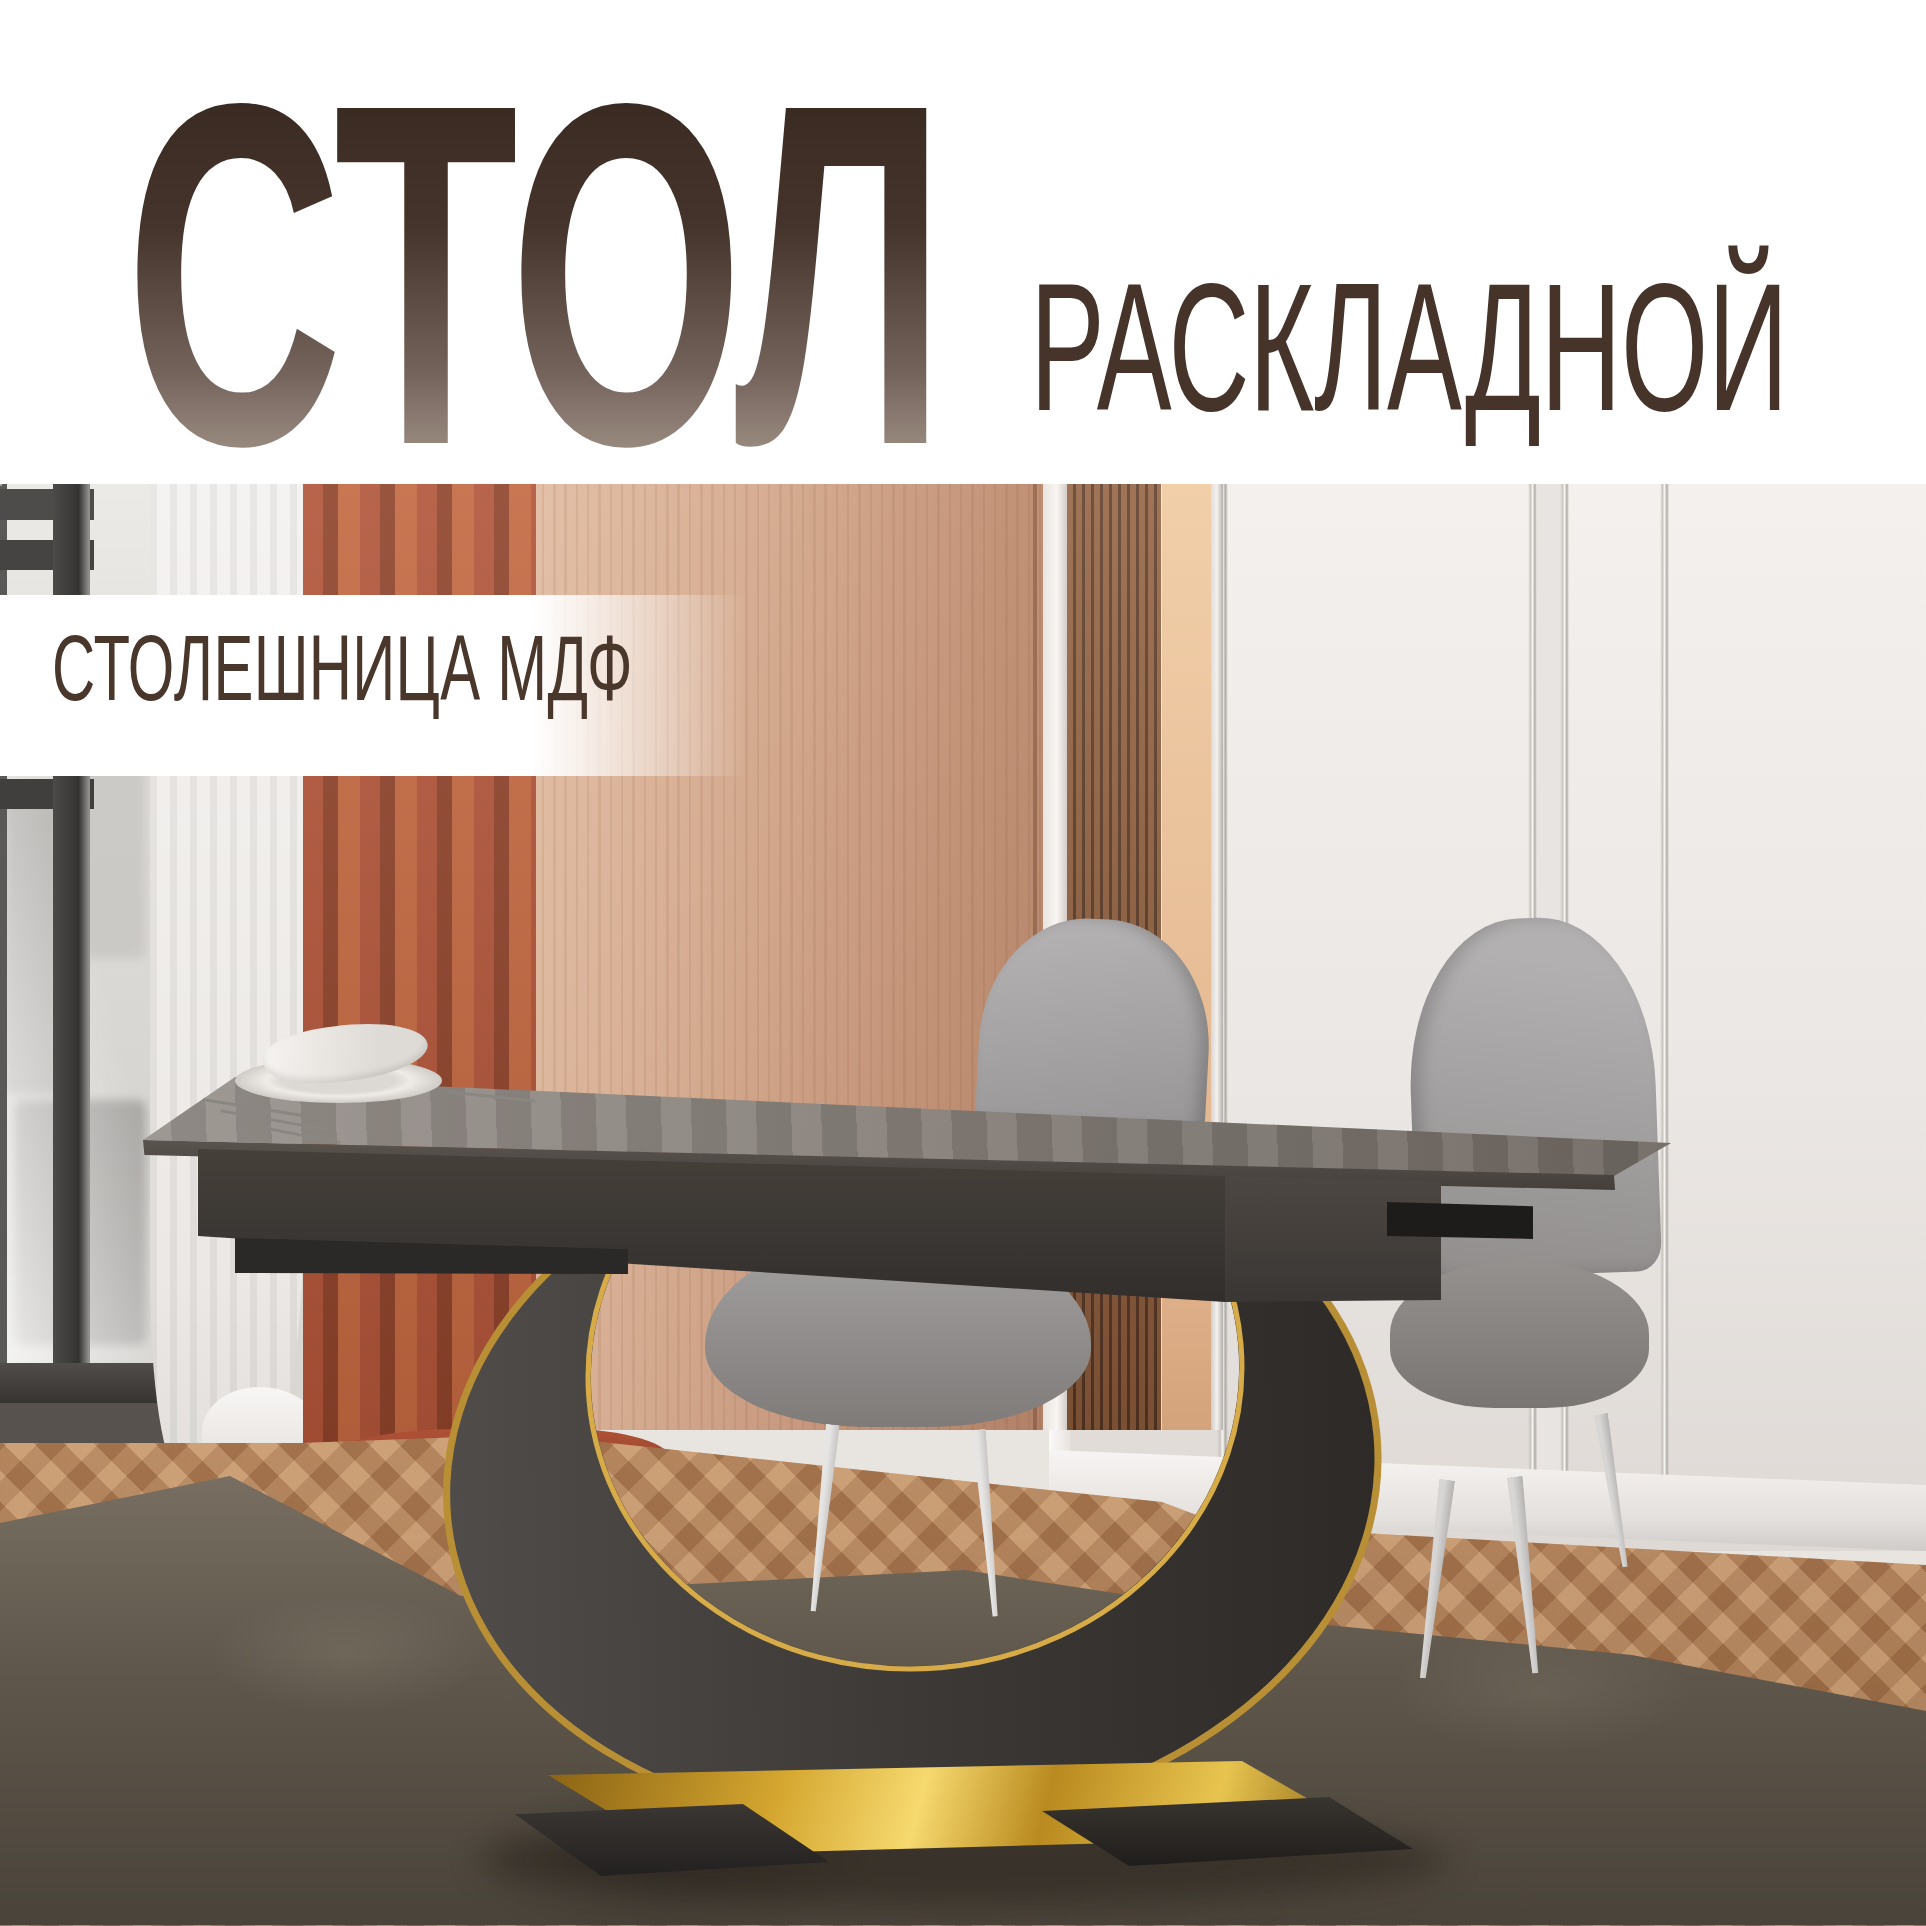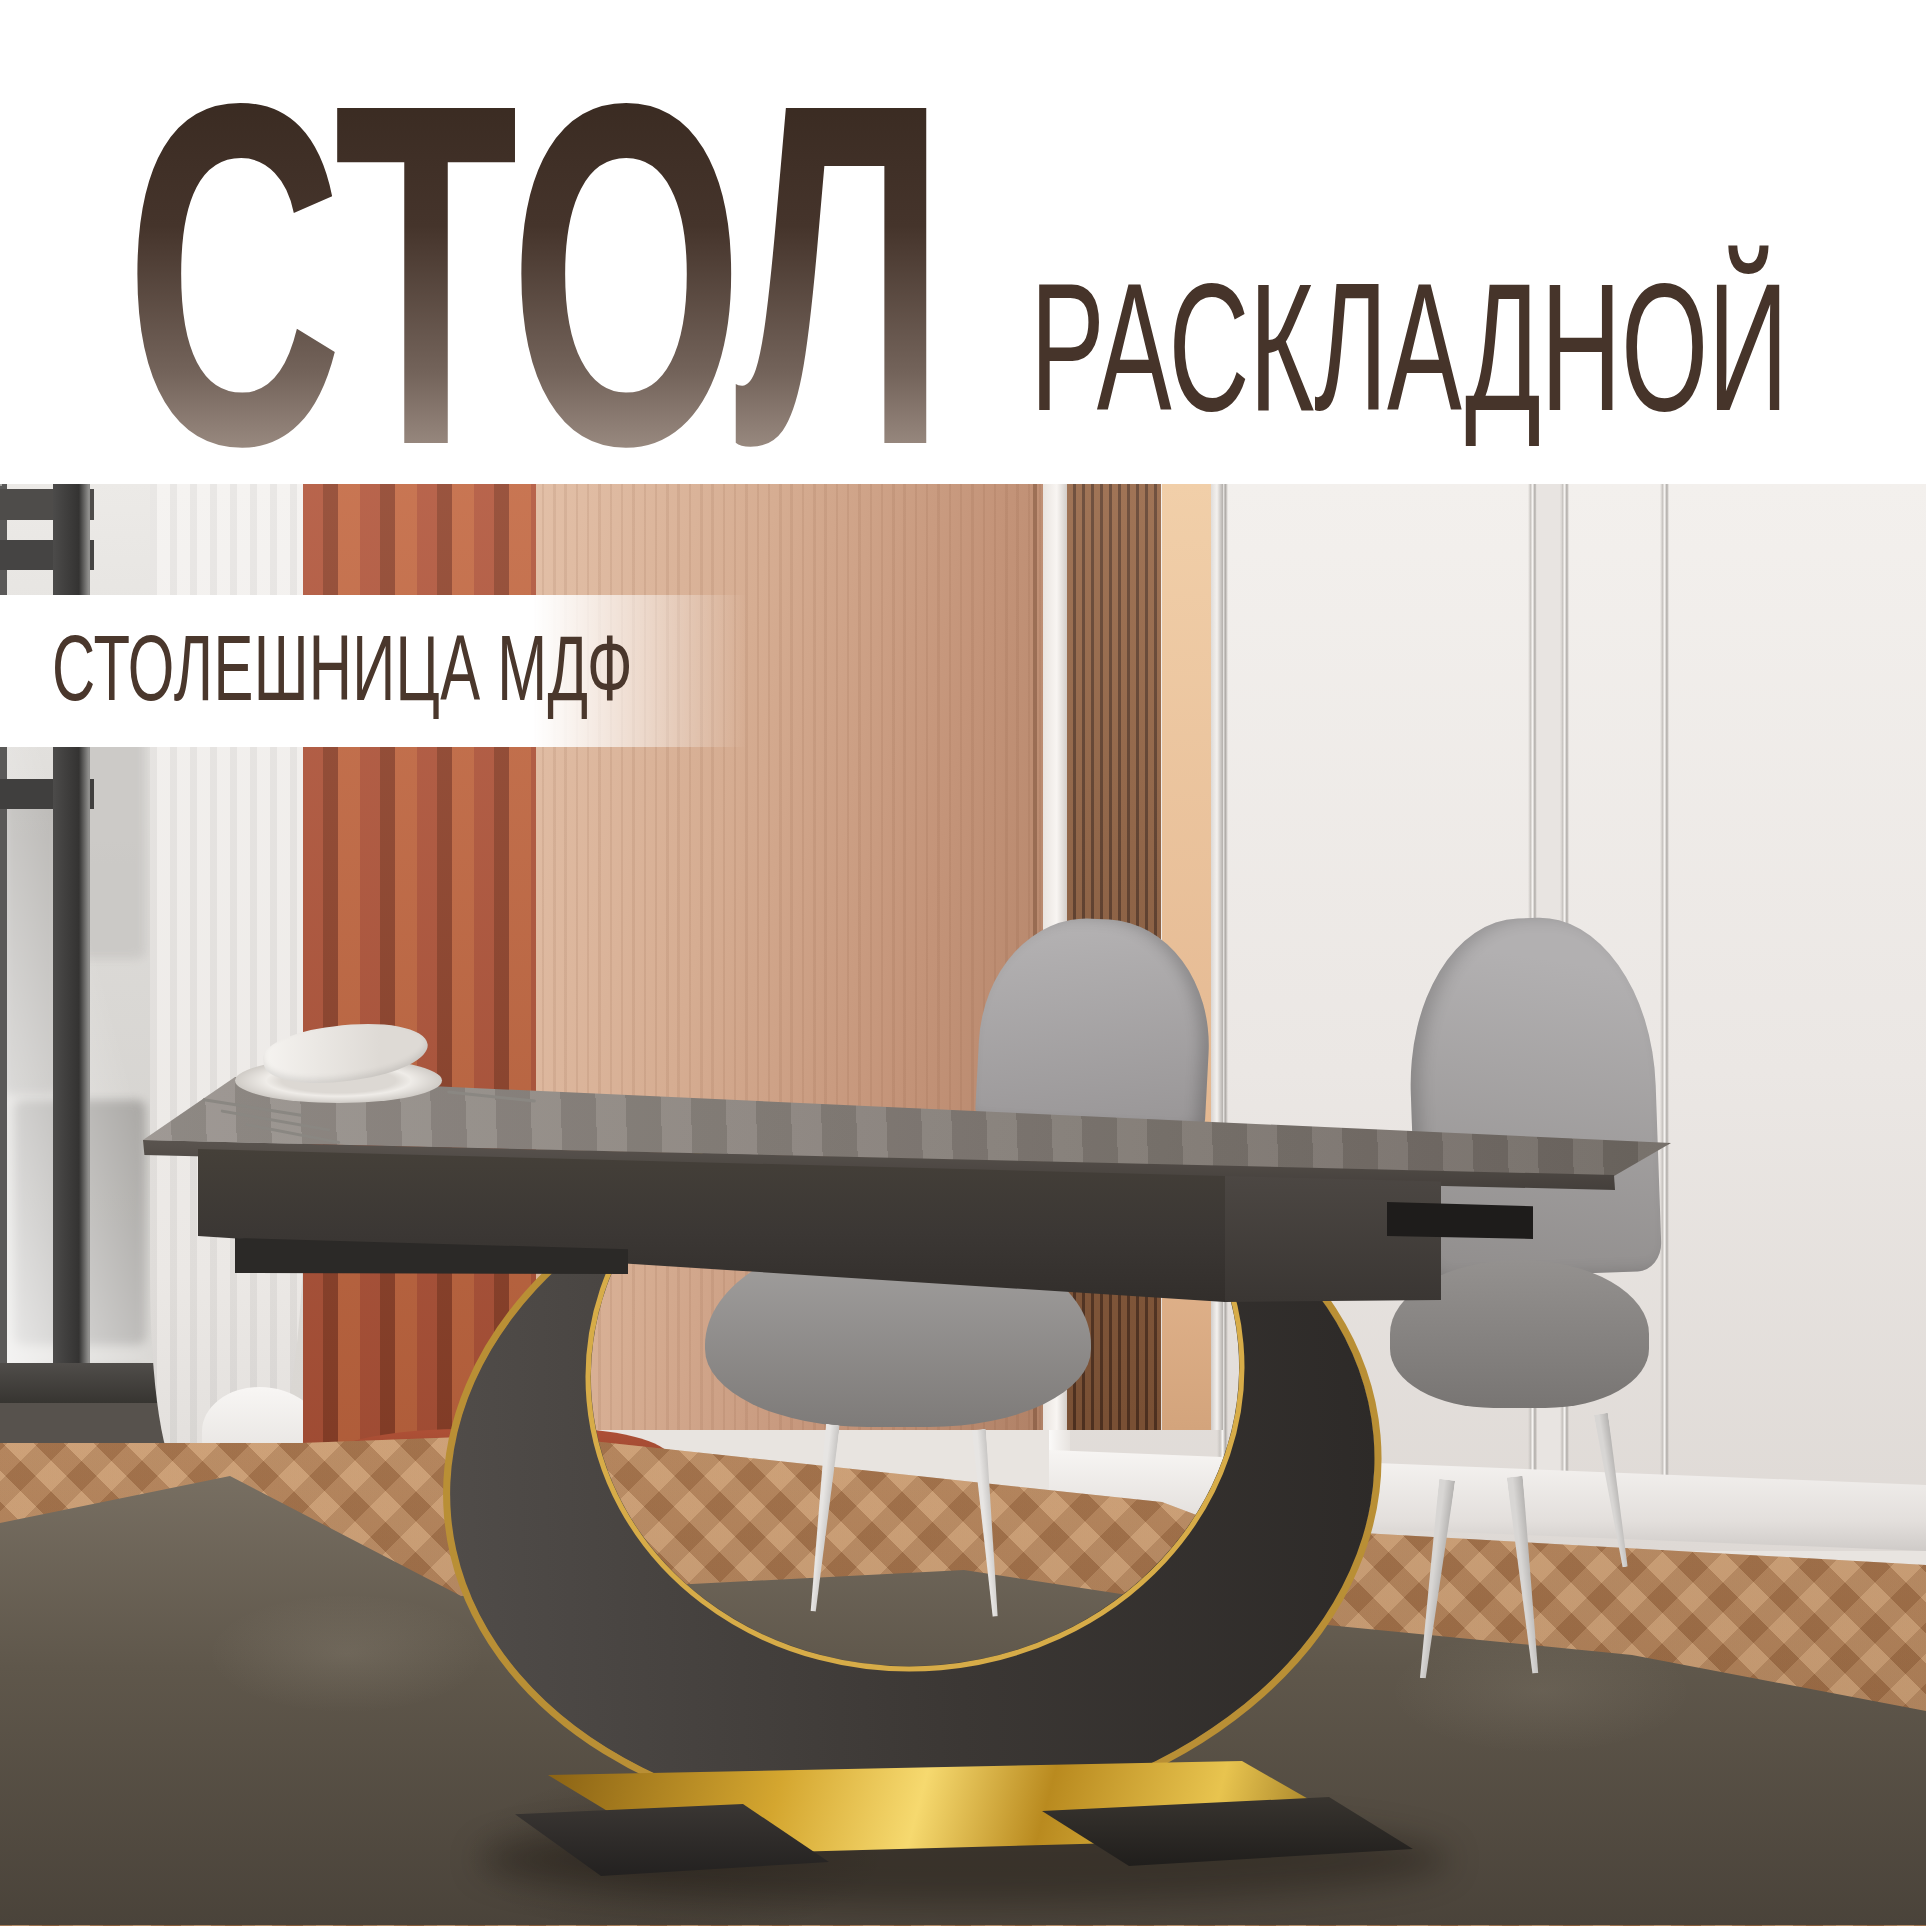--- a/index.html
+++ b/index.html
@@ -20,21 +20,21 @@
       -webkit-background-clip:text;background-clip:text;color:transparent;
     }
   }
   .t-rask{
     left:1030px;top:257px;font-size:181px;line-height:1;font-weight:normal;
     letter-spacing:-0.9px;white-space:nowrap;color:#46342a;
     transform:scaleX(0.62);transform-origin:left top;
   }
   
   .banner{
-    left:0;top:595px;width:762px;height:152px;
+    left:0;top:595px;width:762px;height:181px;
     background:linear-gradient(90deg,#ffffff 0%,#ffffff 70%,rgba(255,255,255,0) 98%);
   }
   .banner-label{
     left:52px;top:27px;font-size:92px;line-height:1;color:#4a372c;
     white-space:nowrap;transform:scaleX(0.65);transform-origin:left top;
     letter-spacing:0.5px;
   }
   
   .photo{left:0;top:484px;width:1926px;height:1442px;background:#e8e4e0;overflow:hidden;}
   .photo .abs{position:absolute;}

